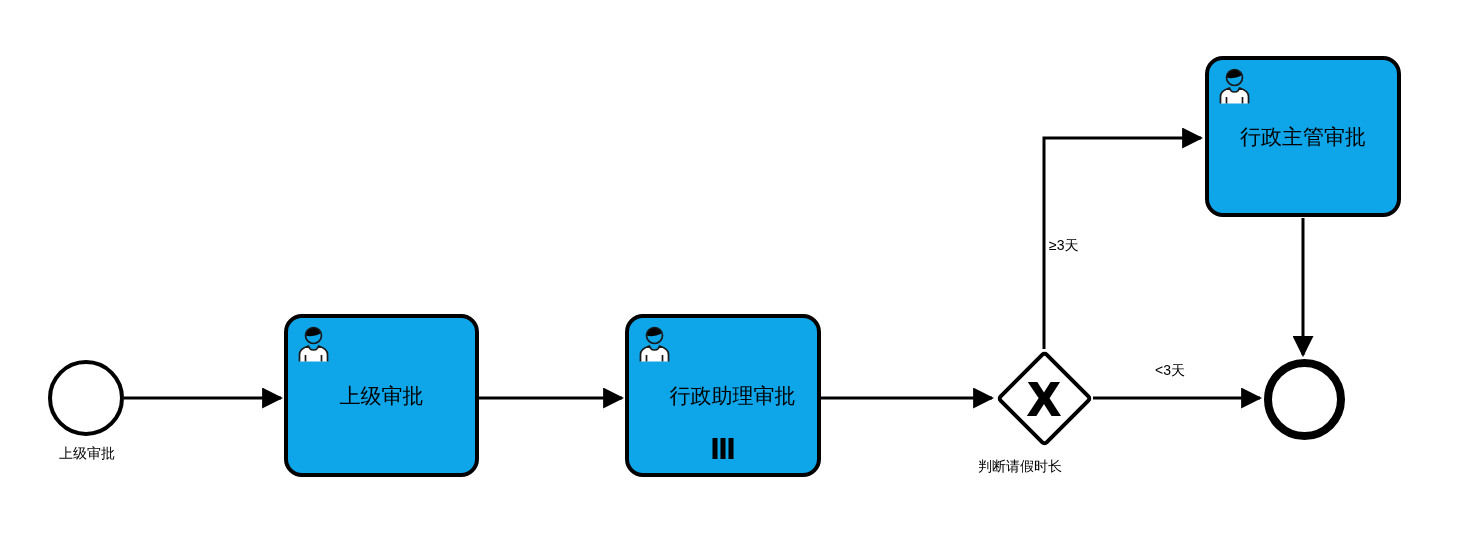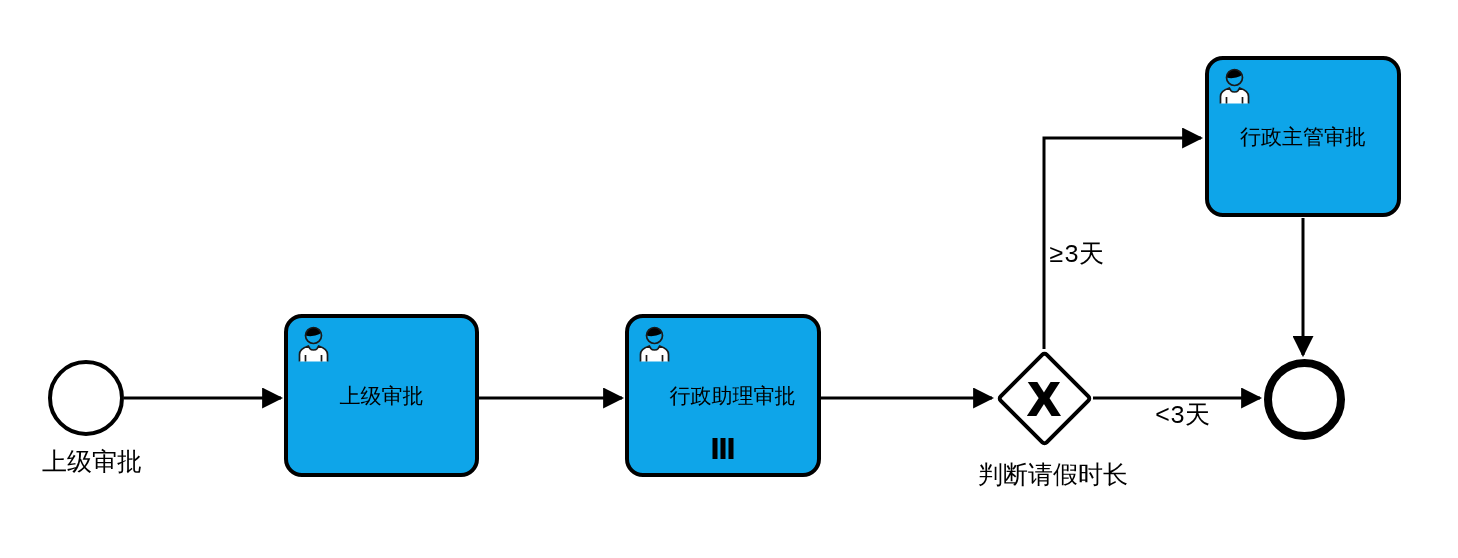--- a/index.html
+++ b/index.html
@@ -88,29 +88,28 @@
     font-size: 47px;
     font-weight: 900;
     color: #000000;
     -webkit-text-stroke: 2px #000000;
     line-height: 1;
   }
 
   
   .diagram-label {
     position: absolute;
-    font-size: 25px;
+    font-size: 14px;
     color: #000000;
     white-space: nowrap;
-    font-family: Liberation Mono, monospace;
   }
   .start-label   { left: 42px;  top: 445px; width: 90px;  text-align: center; }
   .gateway-label { left: 978px; top: 458px; width: 134px; text-align: left; }
   .flow-label-ge { left: 1049px; top: 237px; }
-  .flow-label-lt { left: 1155px; top: 362px; margin-top: 36px; }
+  .flow-label-lt { left: 1155px; top: 362px; }
 </style>
 </head>
 <body>
 
 <div class="canvas">
 
   <svg class="connectors" viewBox="0 0 1458 558" xmlns="http://www.w3.org/2000/svg">
     <defs>
       <marker id="arrow" viewBox="0 0 10 10" refX="9" refY="5" markerWidth="7" markerHeight="7" orient="auto-start-reverse">
         <path d="M0,0 L10,5 L0,10 z" fill="#000000"></path>

